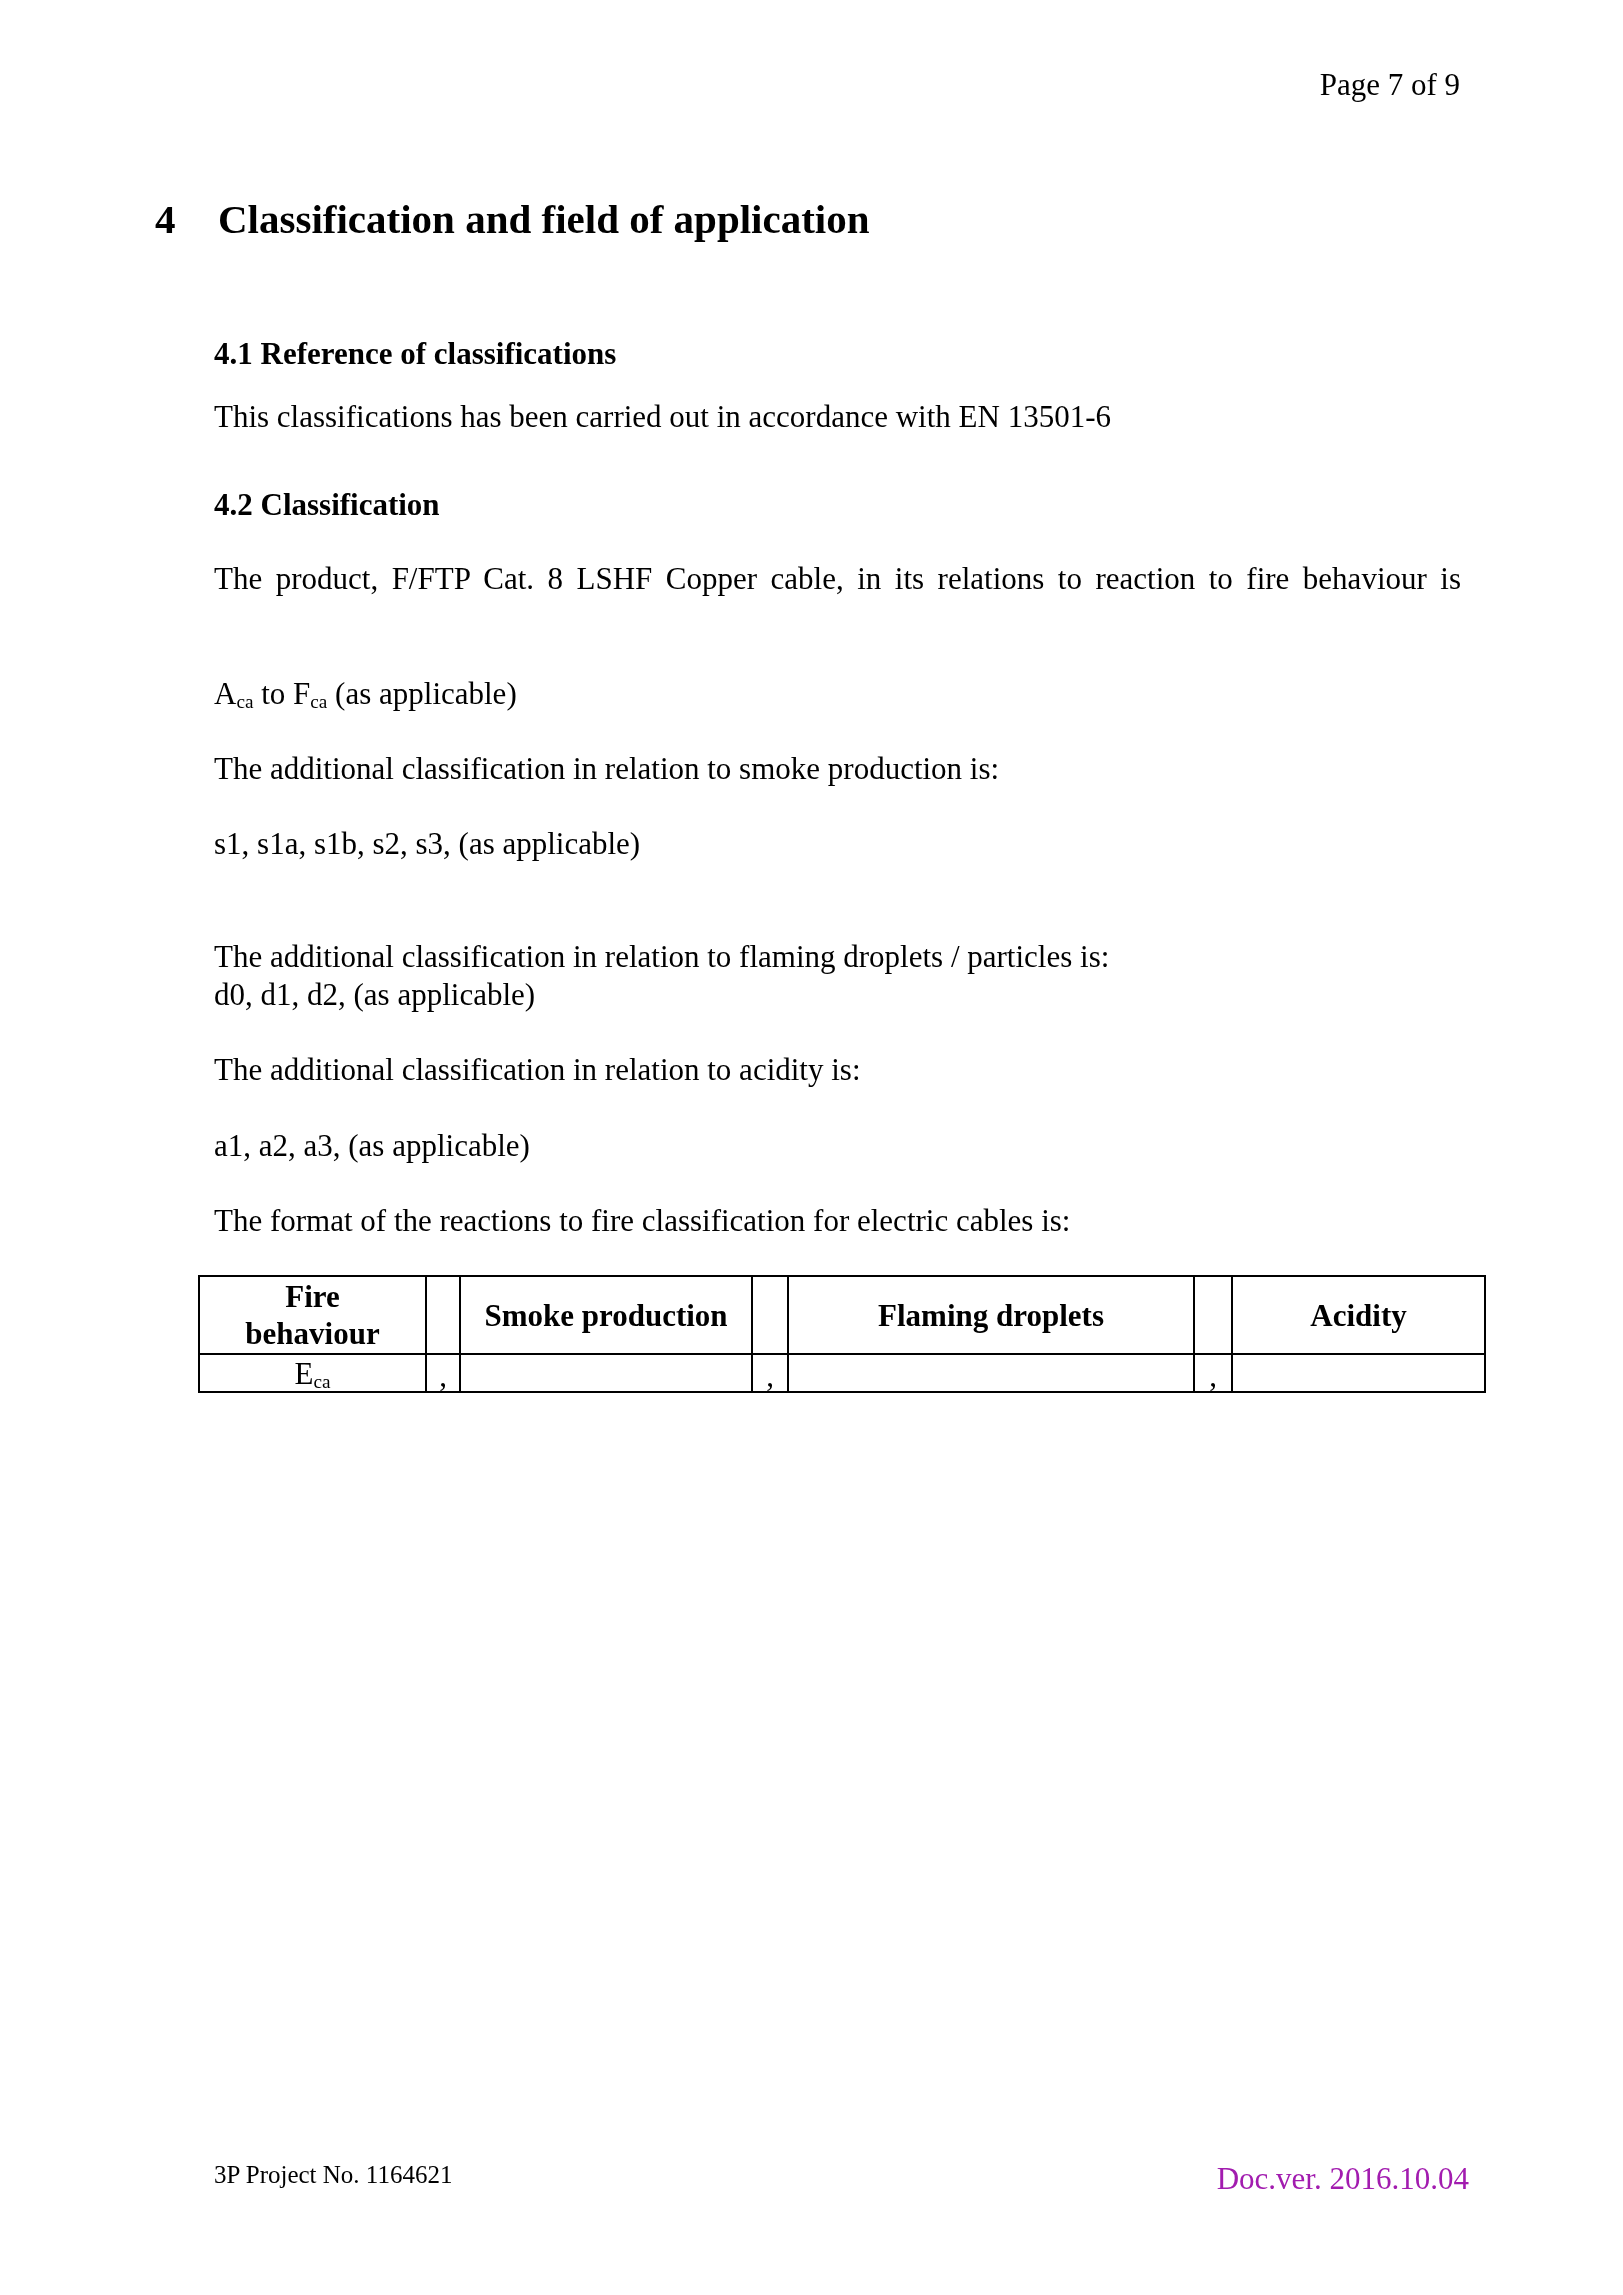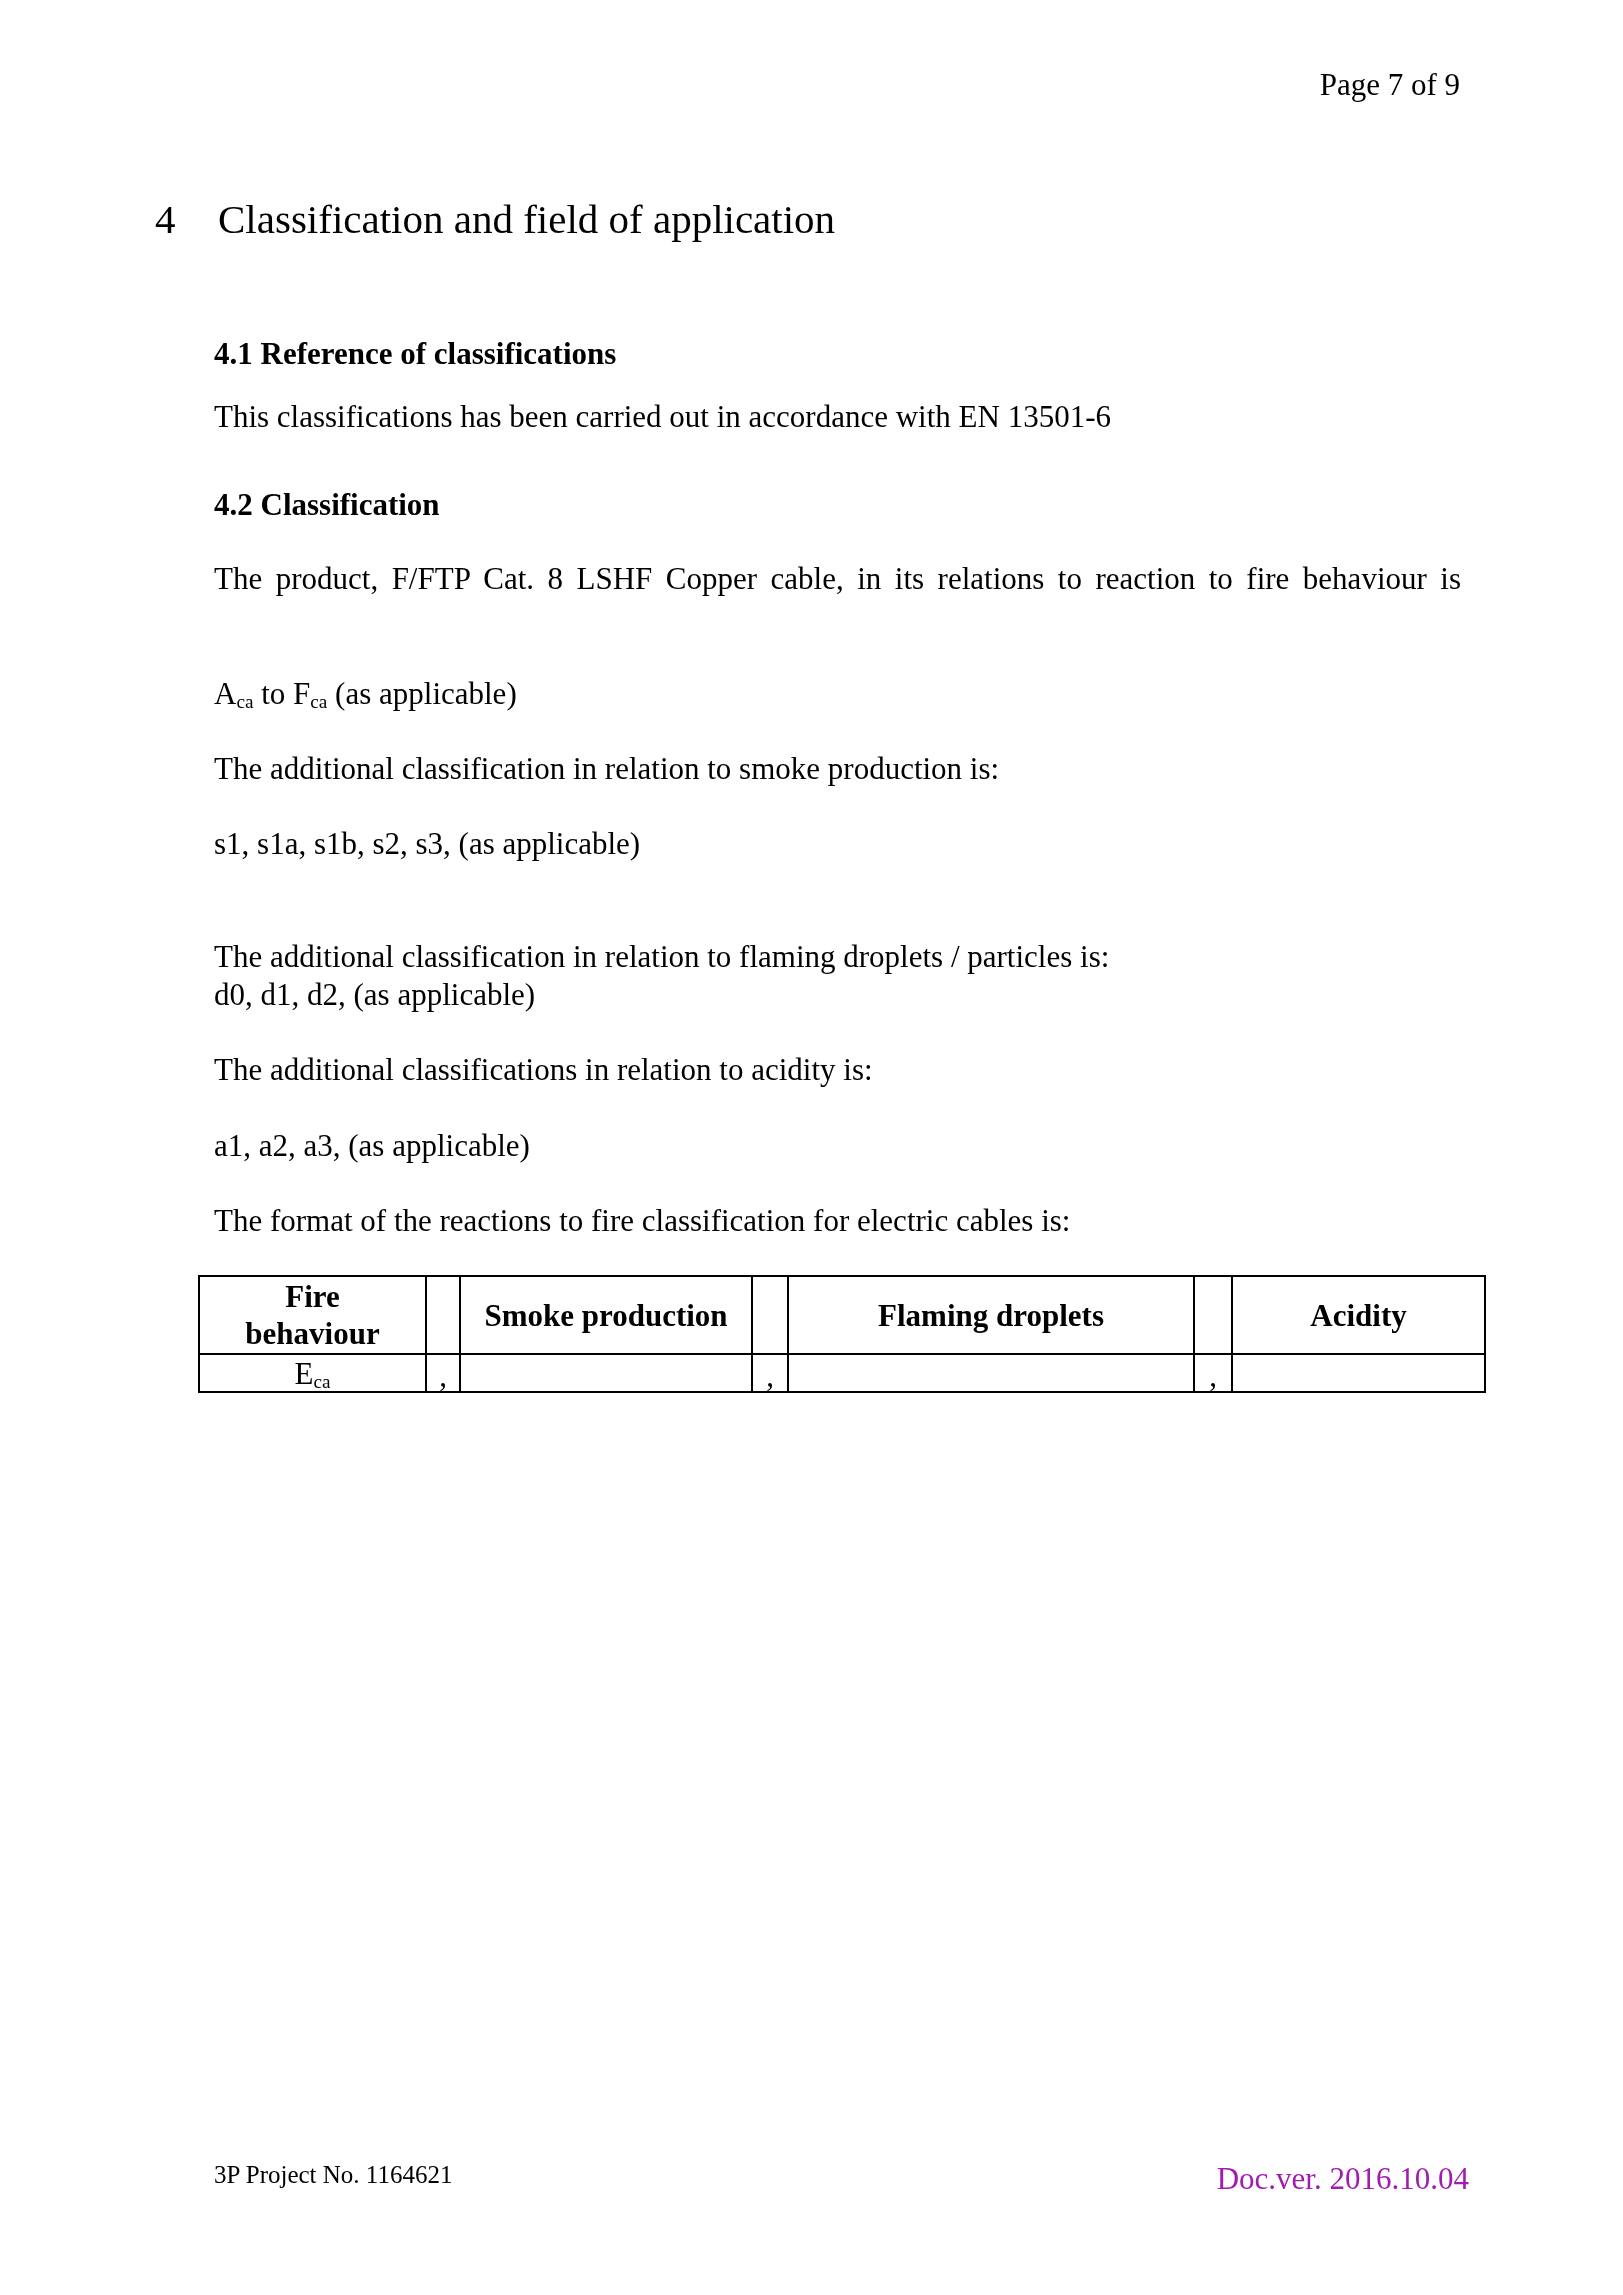--- a/index.html
+++ b/index.html
@@ -23,21 +23,21 @@
   .page-number {
     top: 65px;
     right: 163px;
     font-size: 31px;
   }
   .h1 {
     top: 194px;
     left: 155px;
     font-size: 41px;
     line-height: 51px;
-    font-weight: normal;
+    font-weight: bold;
     white-space: nowrap;
   }
   .h1 .h1-num { display: inline-block; width: 63px; }
   .sub-heading { font-weight: bold; white-space: nowrap; }
   .para { white-space: nowrap; }
   .para-justified {
     left: 214px;
     width: 1247px;
     text-align: justify;
   }
@@ -128,21 +128,21 @@
   <div class="abs body-text para" style="top:674px; left:214px;"><span>A</span><sub class="sb">ca</sub><span> to </span><span>F</span><sub class="sb">ca</sub><span> (as applicable)</span></div>
 
   <div class="abs body-text para" style="top:749px; left:214px;">The additional classification in relation to smoke production is:</div>
 
   <div class="abs body-text para" style="top:824px; left:214px;">s1, s1a, s1b, s2, s3, (as applicable)</div>
 
   <div class="abs body-text para" style="top:900px; left:214px;margin-top:37px;">The additional classification in relation to flaming droplets / particles is:</div>
 
   <div class="abs body-text para" style="top:975px; left:214px;">d0, d1, d2, (as applicable)</div>
 
-  <div class="abs body-text para" style="top:1050px; left:214px;">The additional classifications in relation to acidity is:</div>
+  <div class="abs body-text para" style="top:1050px; left:214px;">The additional classification in relation to acidity is:</div>
 
   <div class="abs body-text para" style="top:1126px; left:214px;">a1, a2, a3, (as applicable)</div>
 
   <div class="abs body-text para" style="top:1201px; left:214px;">The format of the reactions to fire classification for electric cables is:</div>
 
   <table class="cls-table">
     <colgroup>
       <col class="col-fire">
       <col class="col-sep1">
       <col class="col-smoke">

